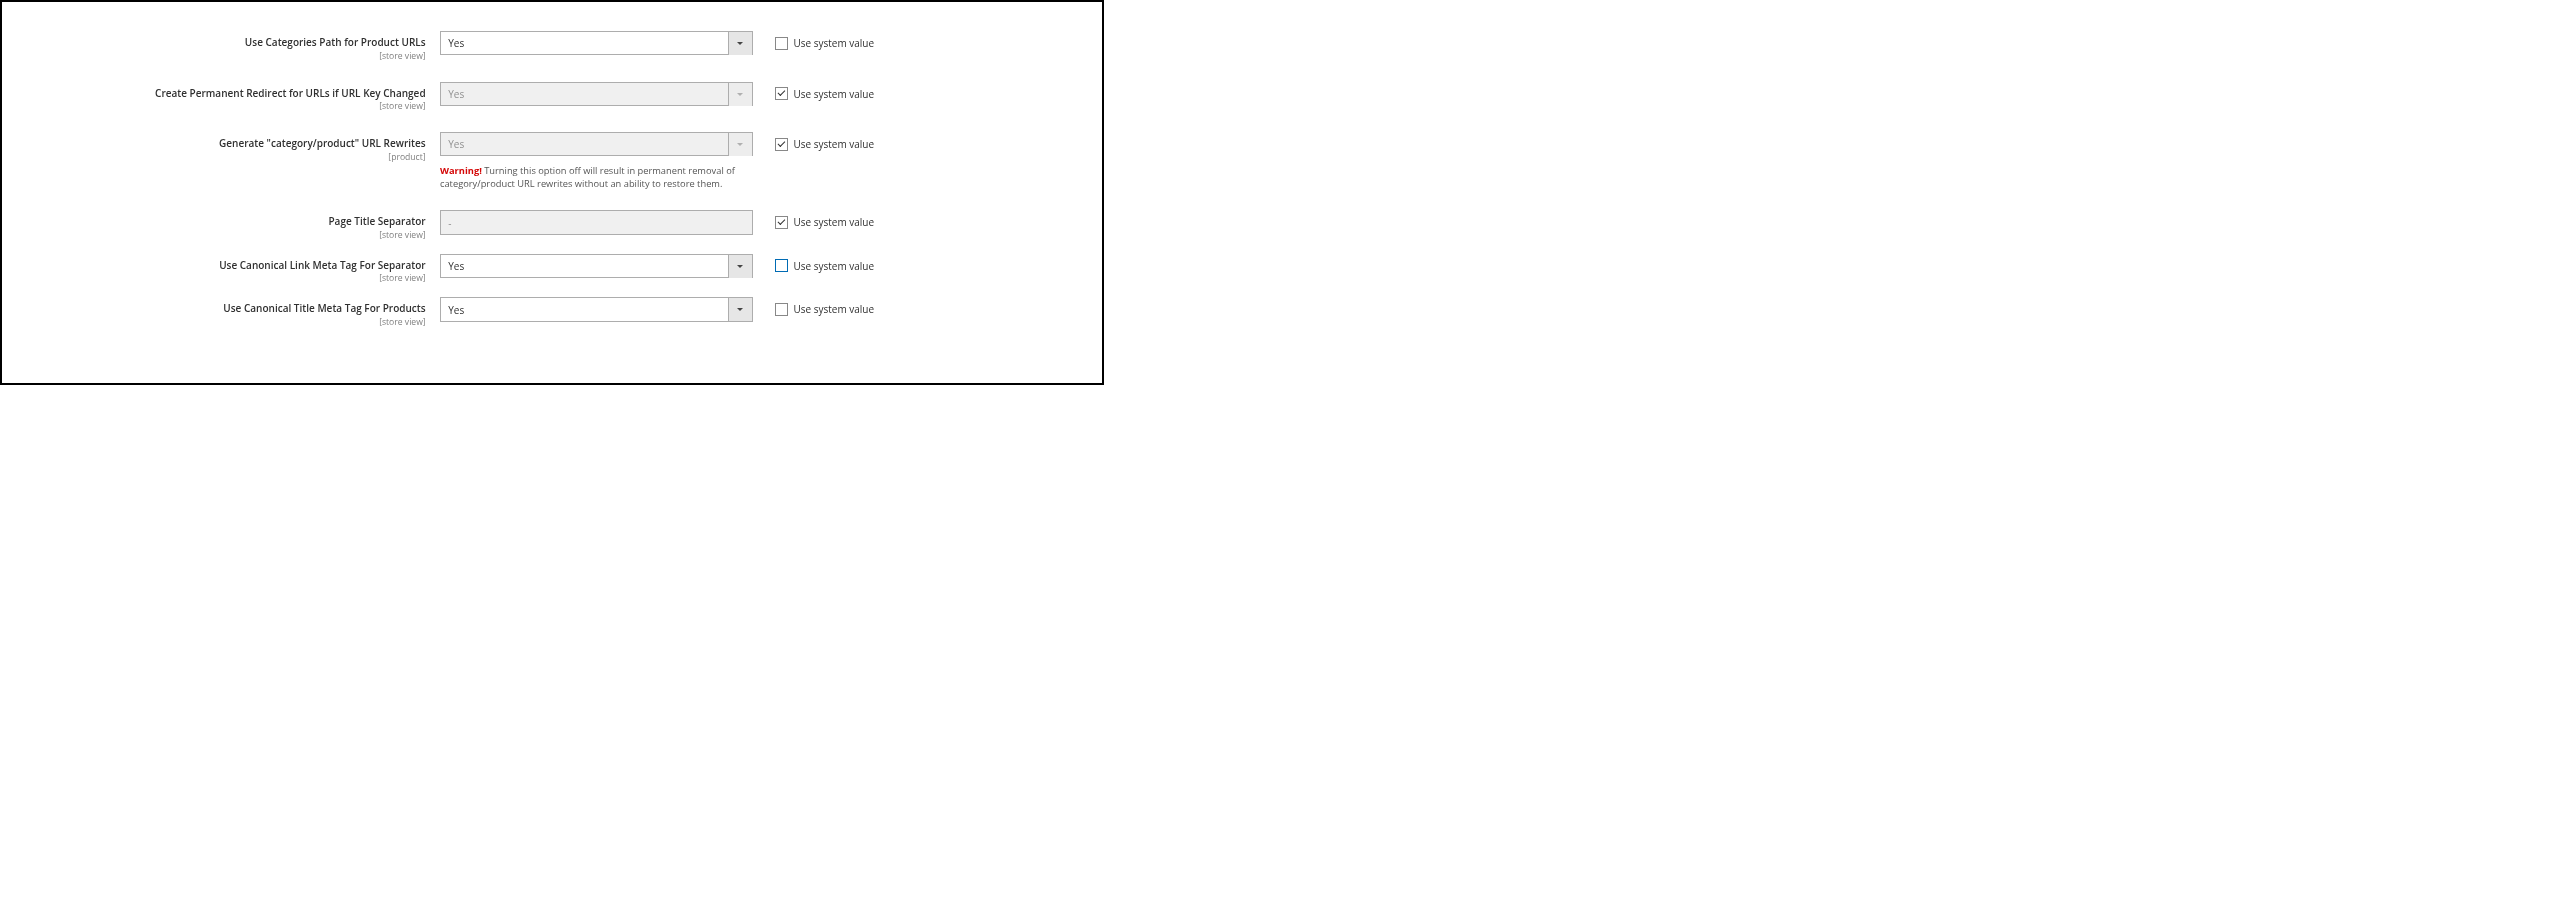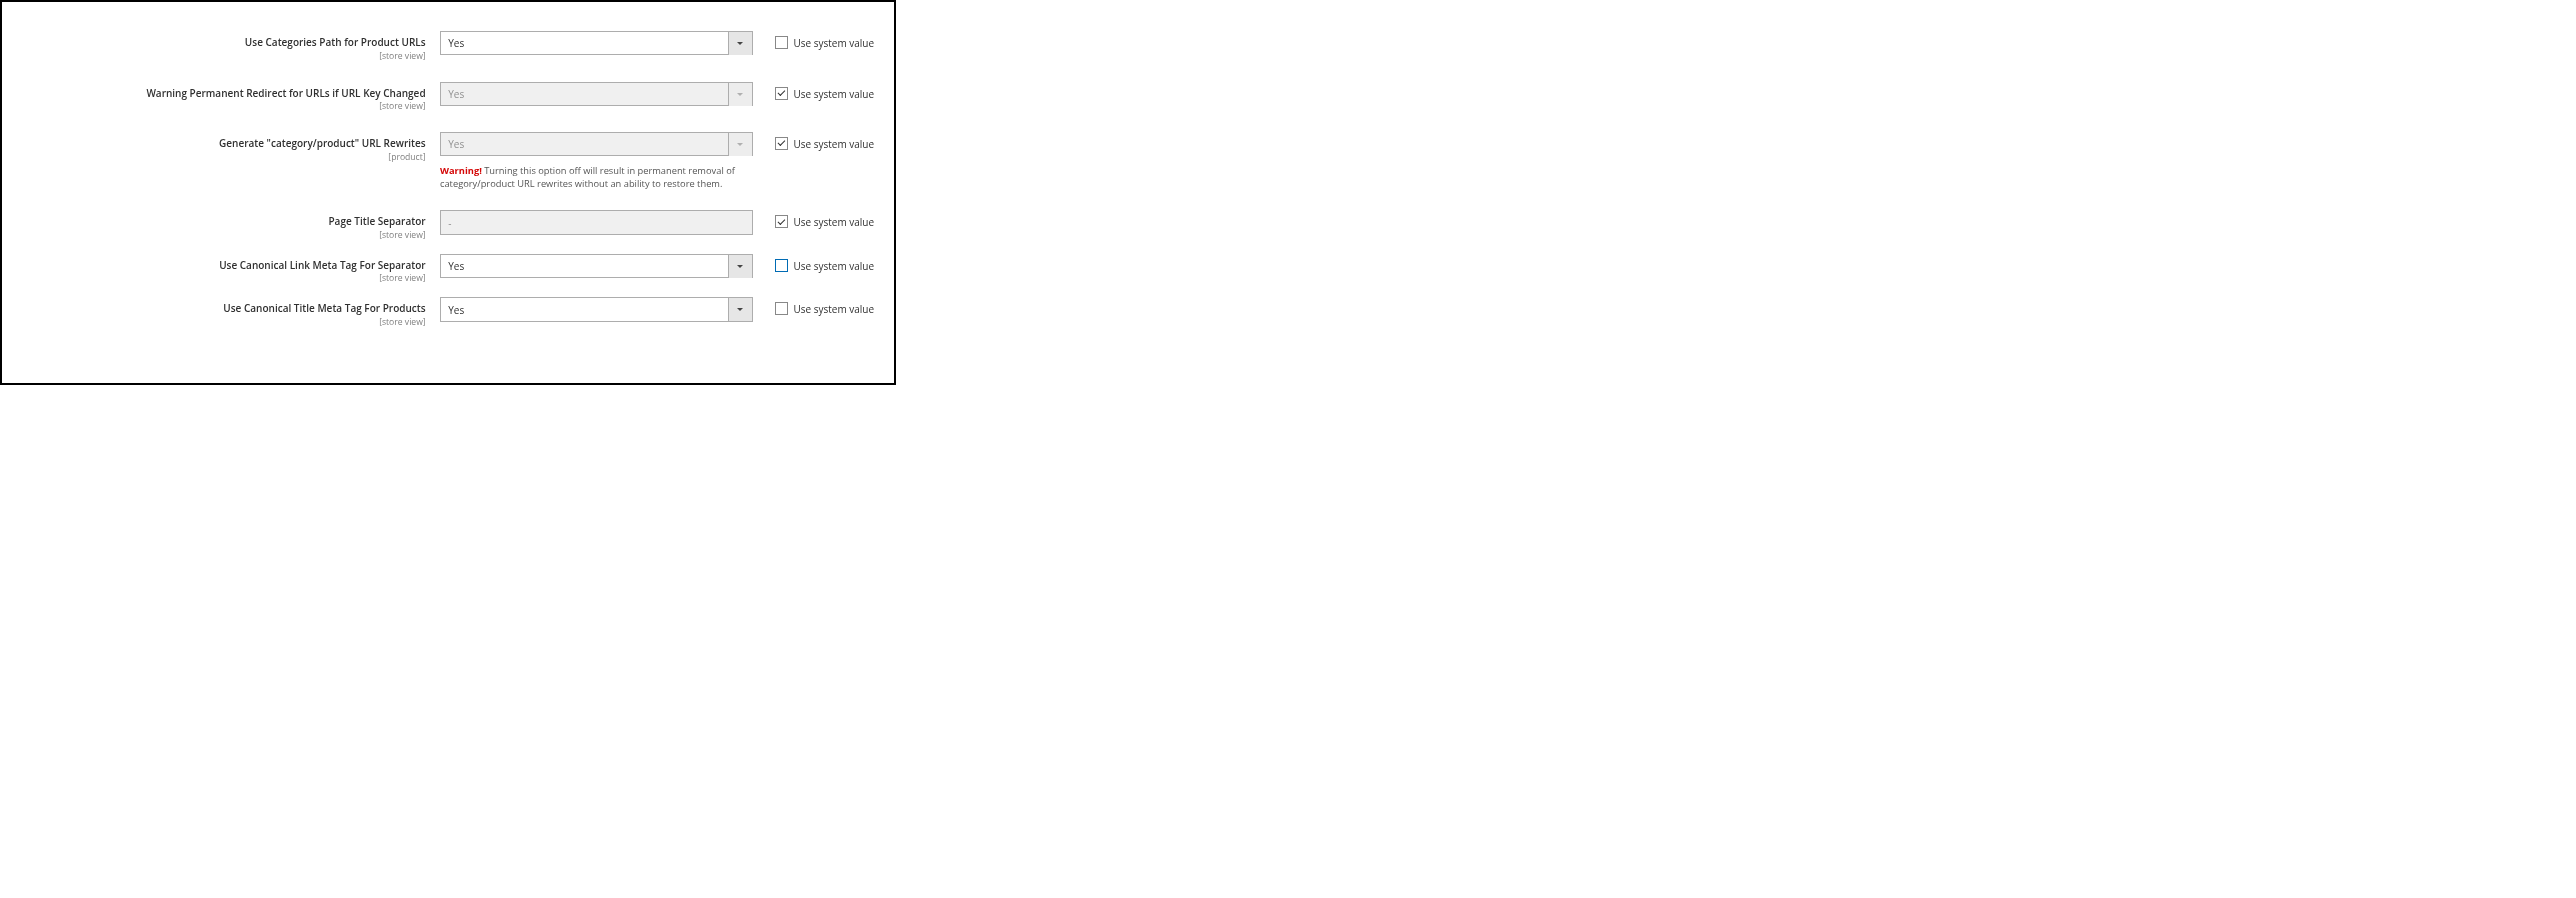--- a/index.html
+++ b/index.html
@@ -5,21 +5,21 @@
   * { box-sizing: border-box; }
   html, body { margin: 0; padding: 0; }
   body {
     font-family: 'Open Sans', 'Helvetica Neue', Arial, sans-serif;
     font-size: 10px;
     color: #303030;
     background: #fff;
   }
   .outer {
     border: 2.9px solid #000;
-    width: 896px;
+    width: 1104px;
     height: 385px;
     padding: 29px 0 21.6px 0;
   }
   .form-row {
     display: flex;
     align-items: flex-start;
     margin-bottom: 20px;
     position: relative;
   }
   .form-row.tight { margin-bottom: 13px; }
@@ -108,21 +108,21 @@
   }
   .note .warn {
     color: #d40707;
     font-weight: 700;
   }
   .sys-col {
     flex: 0 0 auto;
     padding-left: 21.6px;
     padding-top: 5px;
     display: flex;
-    align-items: flex-start;
+    align-items: center;
   }
   .chk {
     width: 13px;
     height: 13px;
     border: 0.7px solid #888;
     background: #fff;
     display: inline-flex;
     align-items: center;
     justify-content: center;
     margin-right: 5.8px;
@@ -167,21 +167,21 @@
       </div>
     </div>
     <div class="sys-col">
       <span class="chk"></span>
       <span class="sys-label">Use system value</span>
     </div>
   </div>
 
   <div class="form-row">
     <div class="label-col">
-      <span class="label-text">Warning Permanent Redirect for URLs if URL Key Changed</span>
+      <span class="label-text">Create Permanent Redirect for URLs if URL Key Changed</span>
       <span class="scope">[store view]</span>
     </div>
     <div class="control-col">
       <div class="select-wrap disabled">
         <span>Yes</span>
         <span class="select-caret">
             <span class="caret-icon"></span>
           </span>
       </div>
     </div>

